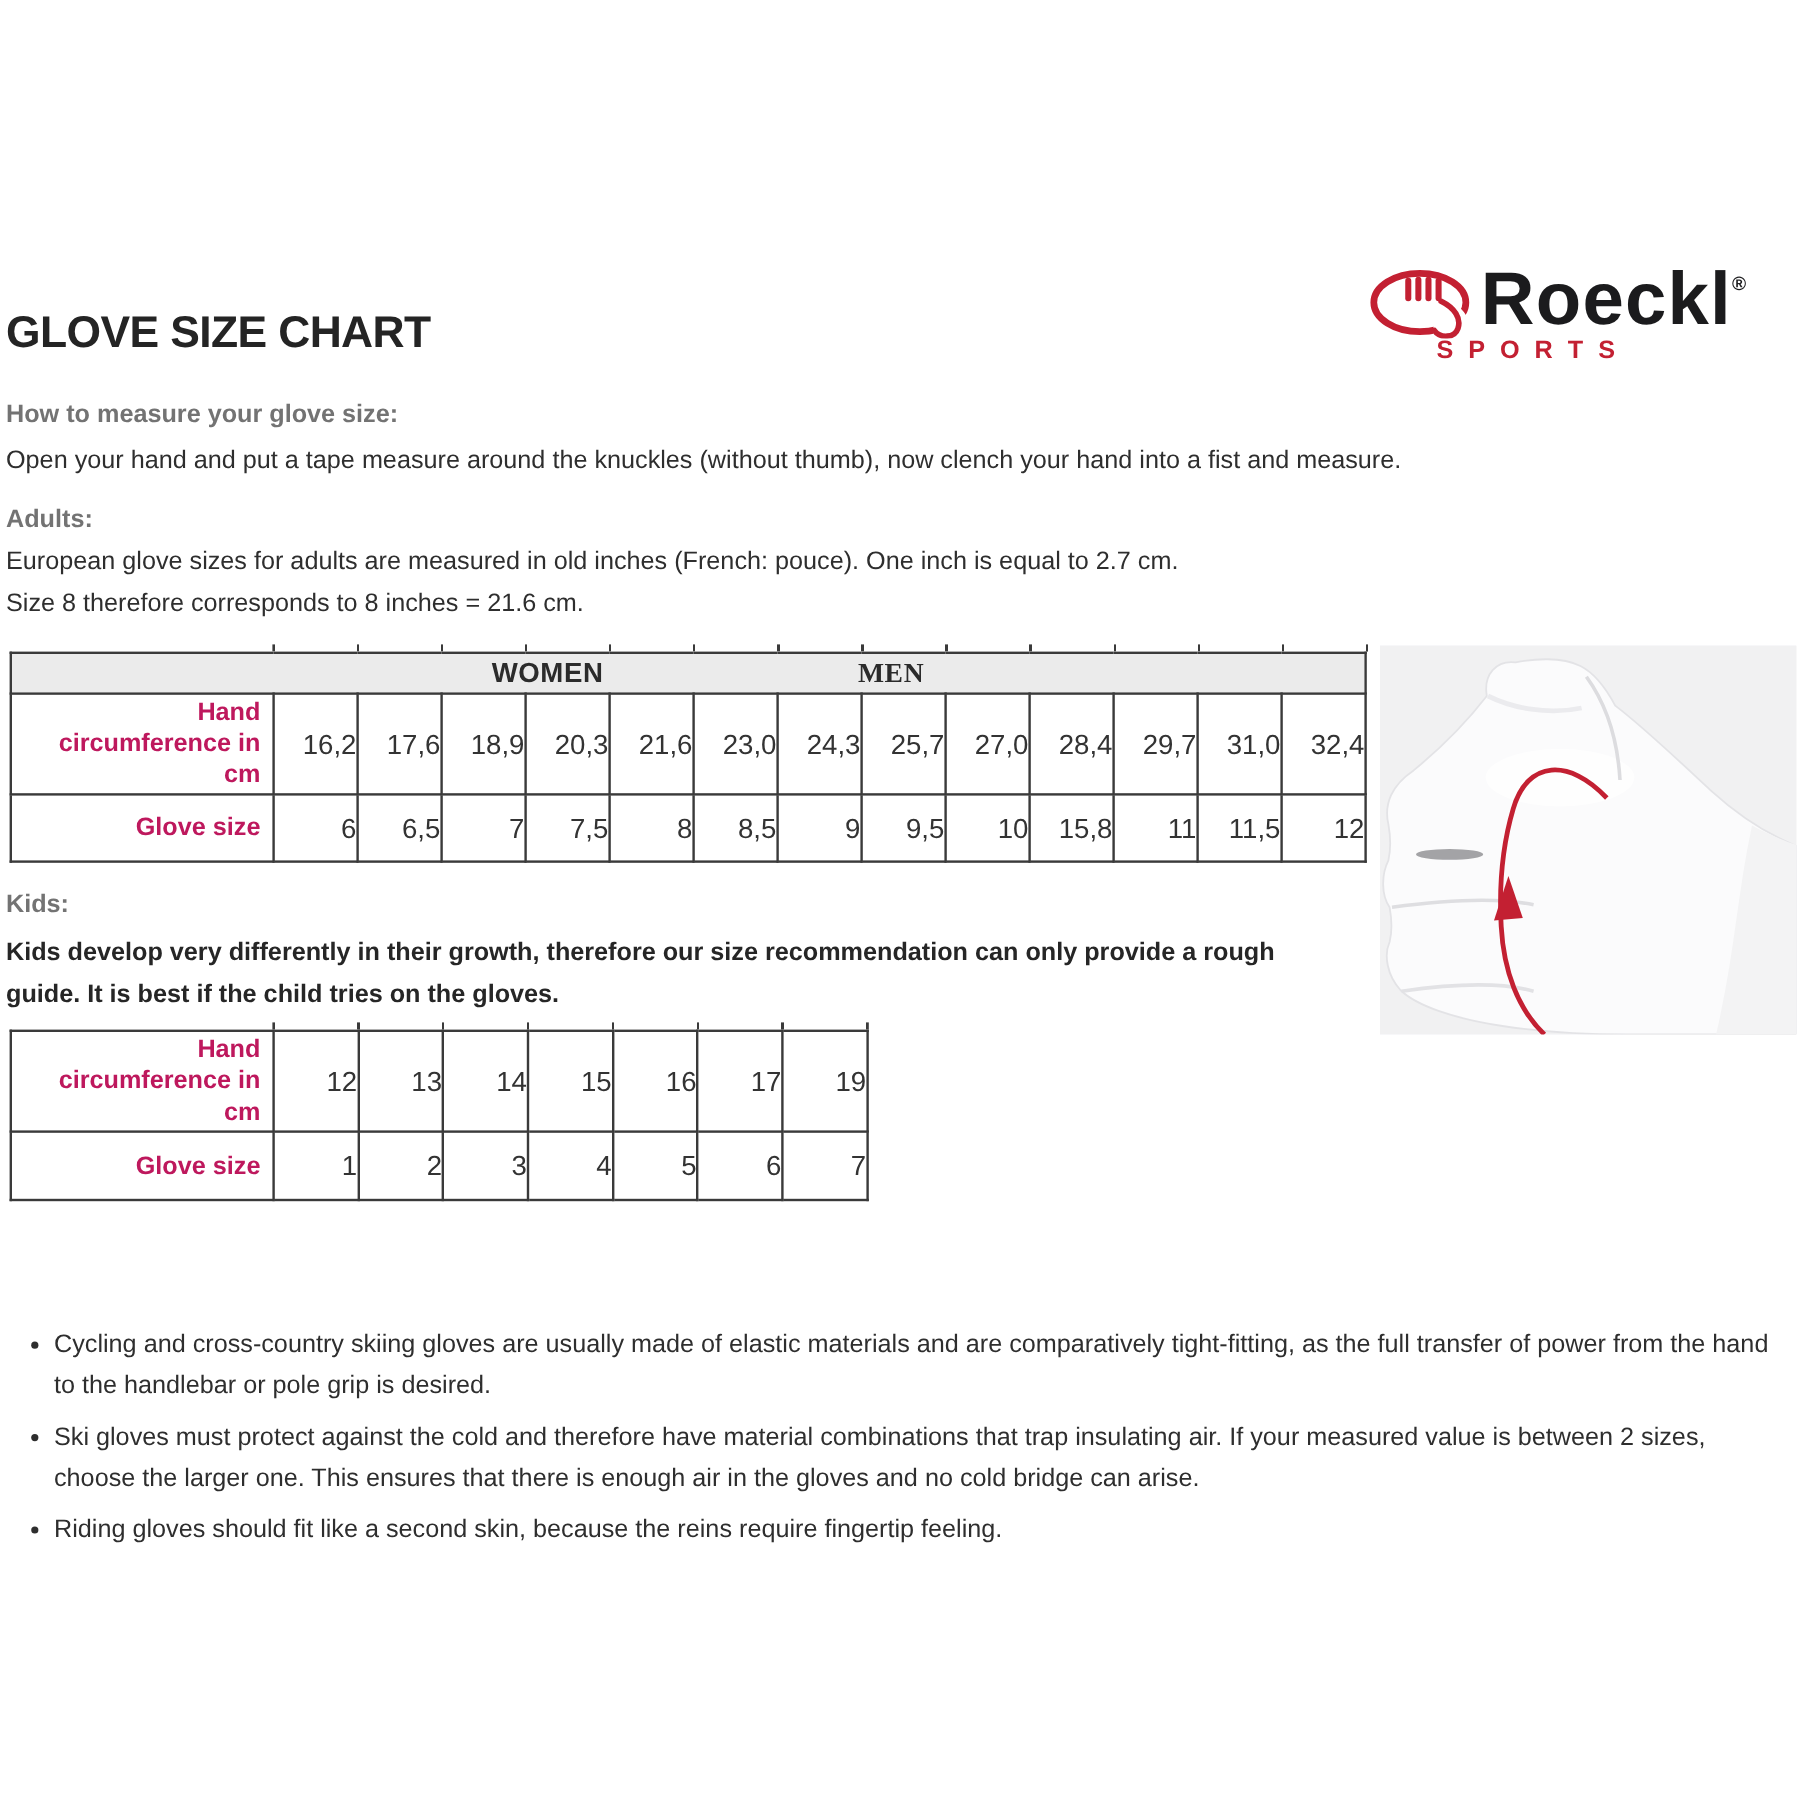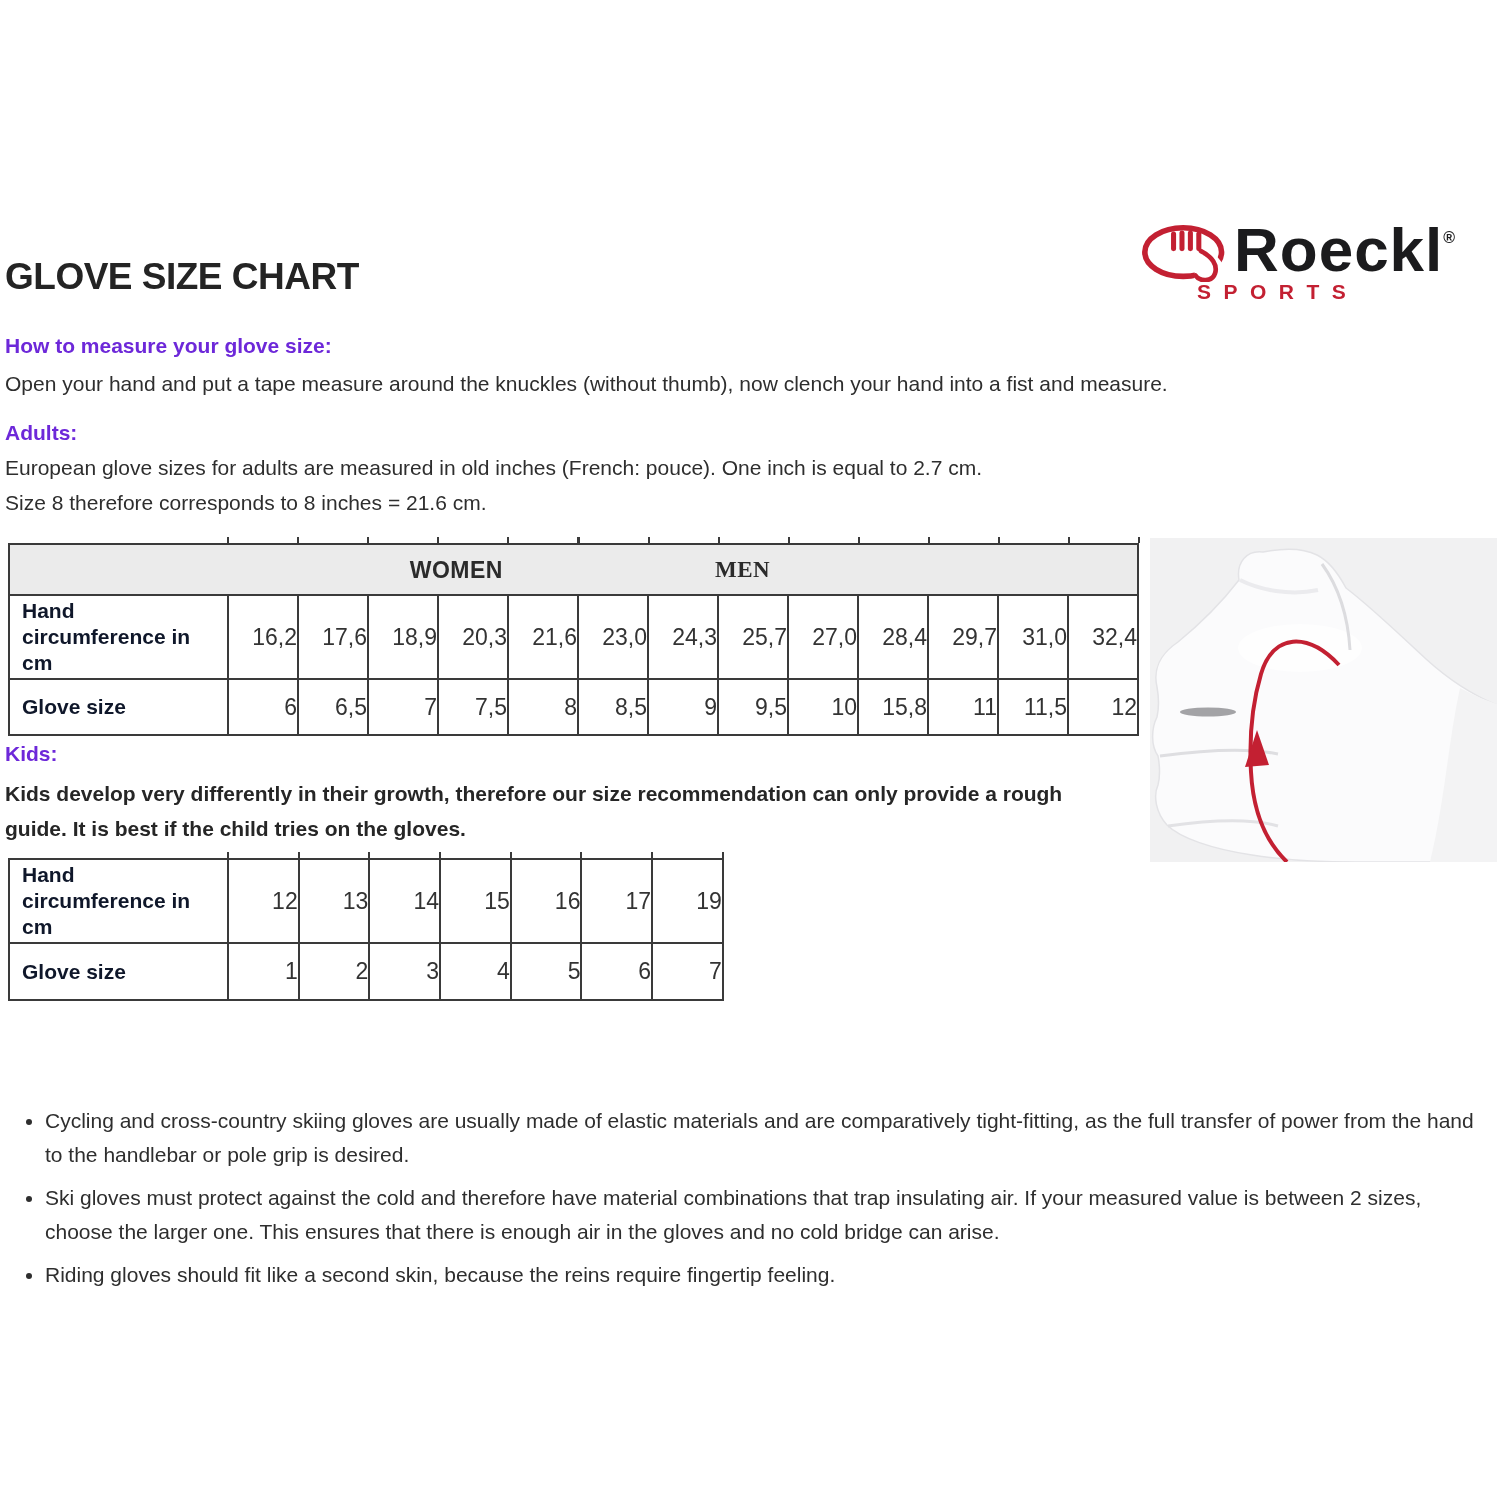--- a/index.html
+++ b/index.html
@@ -12,47 +12,47 @@
 
   
   .page-title { left:5px; top:256px; font-size:37px; font-weight:bold; color:#242424; letter-spacing:-0.5px; }
   .logo { left:1140px; top:220px; width:360px; height:90px; }
   .logo-icon { position:absolute; left:0; top:4px; }
   .brand-word { position:absolute; left:94px; top:-6px; font-size:62px; font-weight:bold; color:#1b1b1d; letter-spacing:1px; }
   .brand-reg { font-size:16px; font-weight:bold; vertical-align:28px; letter-spacing:0; }
   .brand-sub { position:absolute; left:57px; top:60px; font-size:21px; font-weight:bold; letter-spacing:12.5px; color:#c32032; }
 
   
-  .h-bold  { font-size:21px; font-weight:bold; color:#6d28d9; }
+  .h-bold  { font-size:21px; font-weight:bold; color:#737373; }
   .p-text  { font-size:21px; color:#2e2e2e; }
   .intro-heading { left:5px; top:334px; }
   .intro-body    { left:5px; top:372px; }
   .adults-heading{ left:5px; top:421px; }
   .adults-line1  { left:5px; top:456px; }
   .adults-line2  { left:5px; top:491px; }
   .kids-heading  { left:5px; top:742px; }
   .kids-body     { left:5px; top:776px; width:1105px; font-size:21px; font-weight:bold; line-height:35px; color:#262626; }
 
   
   table.size-table { border-collapse:collapse; table-layout:fixed; background:#fff; }
   table.size-table, table.size-table td, table.size-table th { border:2px solid #3a3a3a; }
   .adults-table { left:8px; top:543px; width:1130px; }
   .kids-table   { left:8px; top:858px; width:714px; }
-  tr.group-row td { background:#ebebeb; height:51px; position:relative; border:2px solid #3a3a3a; }
+  tr.group-row td { background:#ebebeb; height:34px; position:relative; border:2px solid #3a3a3a; }
   .group-label { position:absolute; top:50%; transform:translate(-50%,-50%); font-size:23px; font-weight:bold; color:#2b2b2b; letter-spacing:0.5px; white-space:nowrap; }
   .g-women { left:39.6%; }
   .g-men   { left:65.0%;font-family:Liberation Serif, serif; }
   .g-kids  { left:62.6%; }
   tr.circ-row  { height:62px; }
   tr.size-row  { height:56px;border-radius:21px; }
   .kids-table tr.circ-row { height:60px; }
   .kids-table tr.size-row { height:57px; }
   table.size-table th {
-    text-align:left; padding:2px 10px 2px 12px; font-size:21px; font-weight:bold;
-    color:#0f172a; line-height:26px; vertical-align:middle;
+    text-align:right; padding:2px 10px 2px 12px; font-size:21px; font-weight:bold;
+    color:#be185d; line-height:26px; vertical-align:middle;
   }
   table.size-table td.val, table.size-table td.gen {
     text-align:right; vertical-align:middle; font-size:23px; color:#333333;padding-left:15px;
   }
   .ticks { height:6px; background-repeat:repeat-x; }
   .ticks-adults { left:227px; top:537px; width:913px;
     background-image:repeating-linear-gradient(90deg,#3a3a3a 0 2px,transparent 2px 70.1px); }
   .ticks-kids { left:227px; top:852px; width:497px;
     background-image:repeating-linear-gradient(90deg,#3a3a3a 0 2px,transparent 2px 70.7px); }
 

